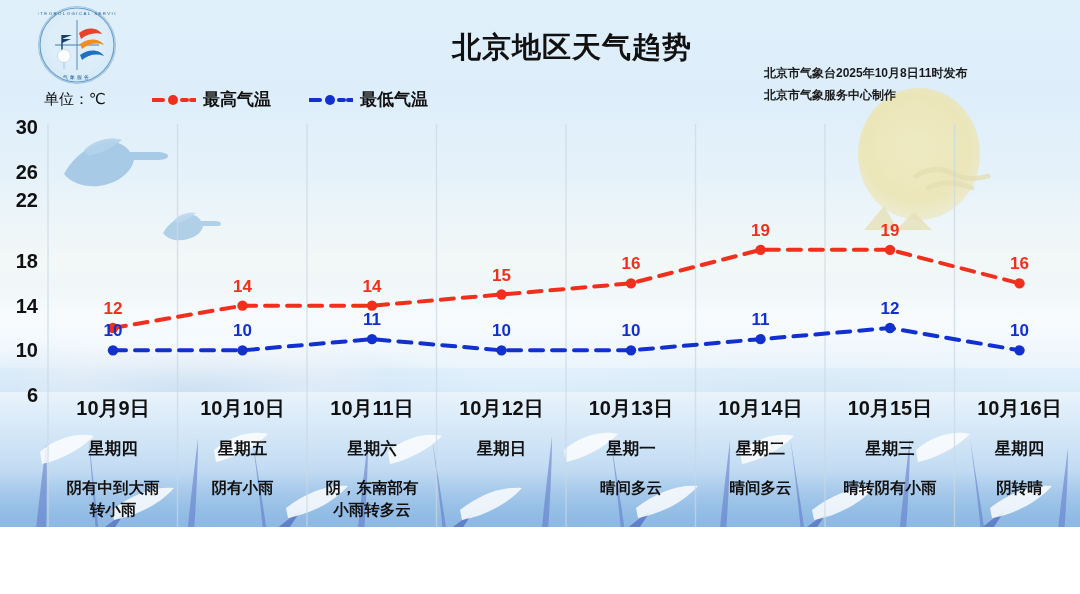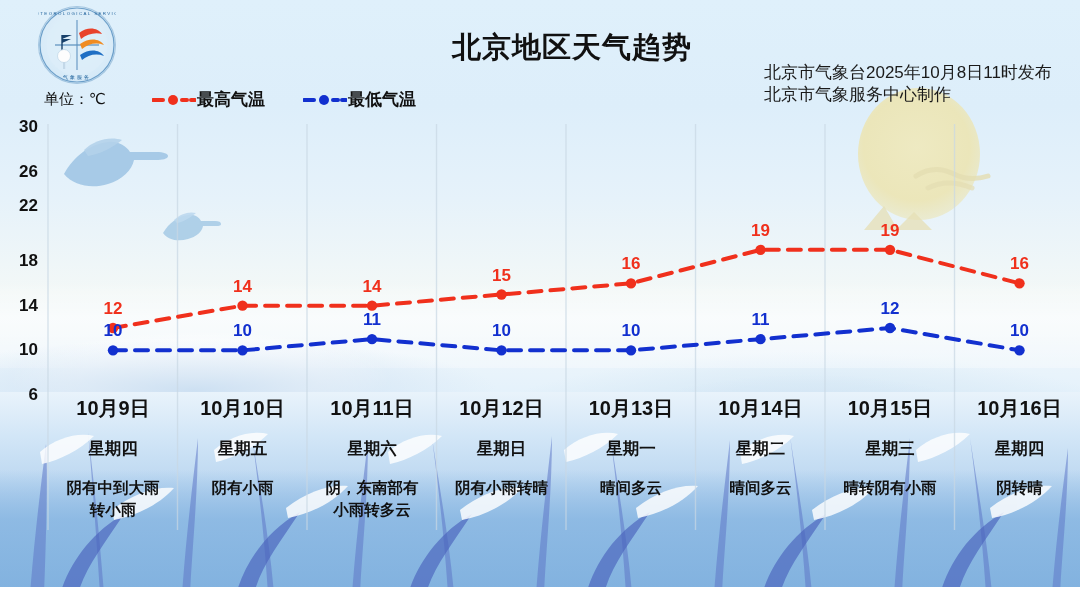--- a/index.html
+++ b/index.html
@@ -3,21 +3,21 @@
 <meta charset="utf-8">
 <style>
   * { box-sizing: border-box; margin: 0; padding: 0; }
   html, body {
     width: 1080px; height: 594px;
     overflow: hidden;
     font-family: "Liberation Sans", "DejaVu Sans", sans-serif;
   }
   #stage {
     position: relative;
-    width: 1080px; height: 587px;
+    width: 1080px; height: 527px;
     background: linear-gradient(180deg,
         #dff0fb 0%,
         #ddeefa 18%,
         #e6f2fa 34%,
         #f3f8f7 50%,
         #eaf4fb 62%,
         #dfeffb 72%,
         #cfe4f6 82%,
         #b9d6f0 90%,
         #a9cbea 100%);
@@ -80,46 +80,46 @@
 
   
   .title {
     position: absolute; left: 452px; top: 28px;
     font-size: 29px; font-weight: bold; color: #111;
     letter-spacing: 1px;
     white-space: nowrap;
   }
   .issuer {
     position: absolute; left: 764px; top: 62px;
-    font-size: 17px; font-weight: normal; color: #1a1a1a;
+    font-size: 12px; font-weight: bold; color: #1a1a1a;
     line-height: 22px; white-space: nowrap;
   }
   .unit {
     position: absolute; left: 44px; top: 90px;
     font-size: 15px; font-weight: normal; color: #111;
     white-space: nowrap;
   }
 
   
   .legend {
     position: absolute; left: 152px; top: 88px;
     display: flex; align-items: center; gap: 38px;
   }
-  .legend-item { display: flex; align-items: center; gap: 1px; text-align: right; }
+  .legend-item { display: flex; align-items: center; gap: 7px; text-align: right; }
   .legend-swatch { display: block; }
   .legend-label { font-size: 17px; font-weight: bold; color: #111; white-space: nowrap; }
 
   
   .plot { position: absolute; left: 0; top: 0; width: 1080px; height: 594px; }
   .plot svg { display: block; }
 
   .yaxis { position: absolute; left: 0; top: 0; width: 48px; height: 594px; }
   .ytick {
     position: absolute; right: 10px;
-    font-size: 17px; font-weight: bold; color: #111;
+    font-size: 20px; font-weight: bold; color: #111;
     transform: translateY(-50%);
     white-space: nowrap;
   }
 
   .vallabel {
     position: absolute;
     font-size: 17px; font-weight: bold;
     transform: translate(-50%, -100%);
     white-space: nowrap;
   }
@@ -266,21 +266,21 @@
         <line x1="30" y1="7" x2="35" y2="7" stroke="#1230cf" stroke-width="4" stroke-linecap="round"></line>
         <line x1="39" y1="7" x2="43" y2="7" stroke="#1230cf" stroke-width="4" stroke-linecap="round"></line>
       </svg>
       <span class="legend-label">最低气温</span>
     </div>
   </div>
 
   <div class="yaxis" id="yaxis">
       <div class="ytick" style="top: 127px;">30</div>
       <div class="ytick" style="top: 171.667px;">26</div>
-      <div class="ytick" style="top: 206px; text-align: center;">22</div>
+      <div class="ytick" style="top: 200px; text-align: center;">22</div>
       <div class="ytick" style="top: 261px;">18</div>
       <div class="ytick" style="top: 305.667px;">14</div>
       <div class="ytick" style="top: 350.333px;">10</div>
       <div class="ytick" style="top: 395px;">6</div>
     </div>
 
   <div class="plot">
     <svg width="1080" height="594" viewBox="0 0 1080 594" id="plotsvg">
         <line x1="48" y1="124" x2="48" y2="530" stroke="#c9d8e4" stroke-width="1.4" opacity="0.7"></line>
         <line x1="177.5" y1="124" x2="177.5" y2="530" stroke="#c9d8e4" stroke-width="1.4" opacity="0.7"></line>
@@ -350,23 +350,20 @@
         <div class="day-date">10月11日</div>
         <div class="day-week">星期六</div>
         <div class="day-cond">
           <div>阴，东南部有</div>
           <div>小雨转多云</div>
         </div>
       </div>
       <div class="daycol" style="left: 436.5px;">
         <div class="day-date">10月12日</div>
         <div class="day-week">星期日</div>
-        <div class="day-cond">
-          <div>阴有小雨转晴</div>
-        </div>
       </div>
       <div class="daycol" style="left: 566px;">
         <div class="day-date">10月13日</div>
         <div class="day-week">星期一</div>
         <div class="day-cond">
           <div>晴间多云</div>
         </div>
       </div>
       <div class="daycol" style="left: 695.5px;">
         <div class="day-date">10月14日</div>

